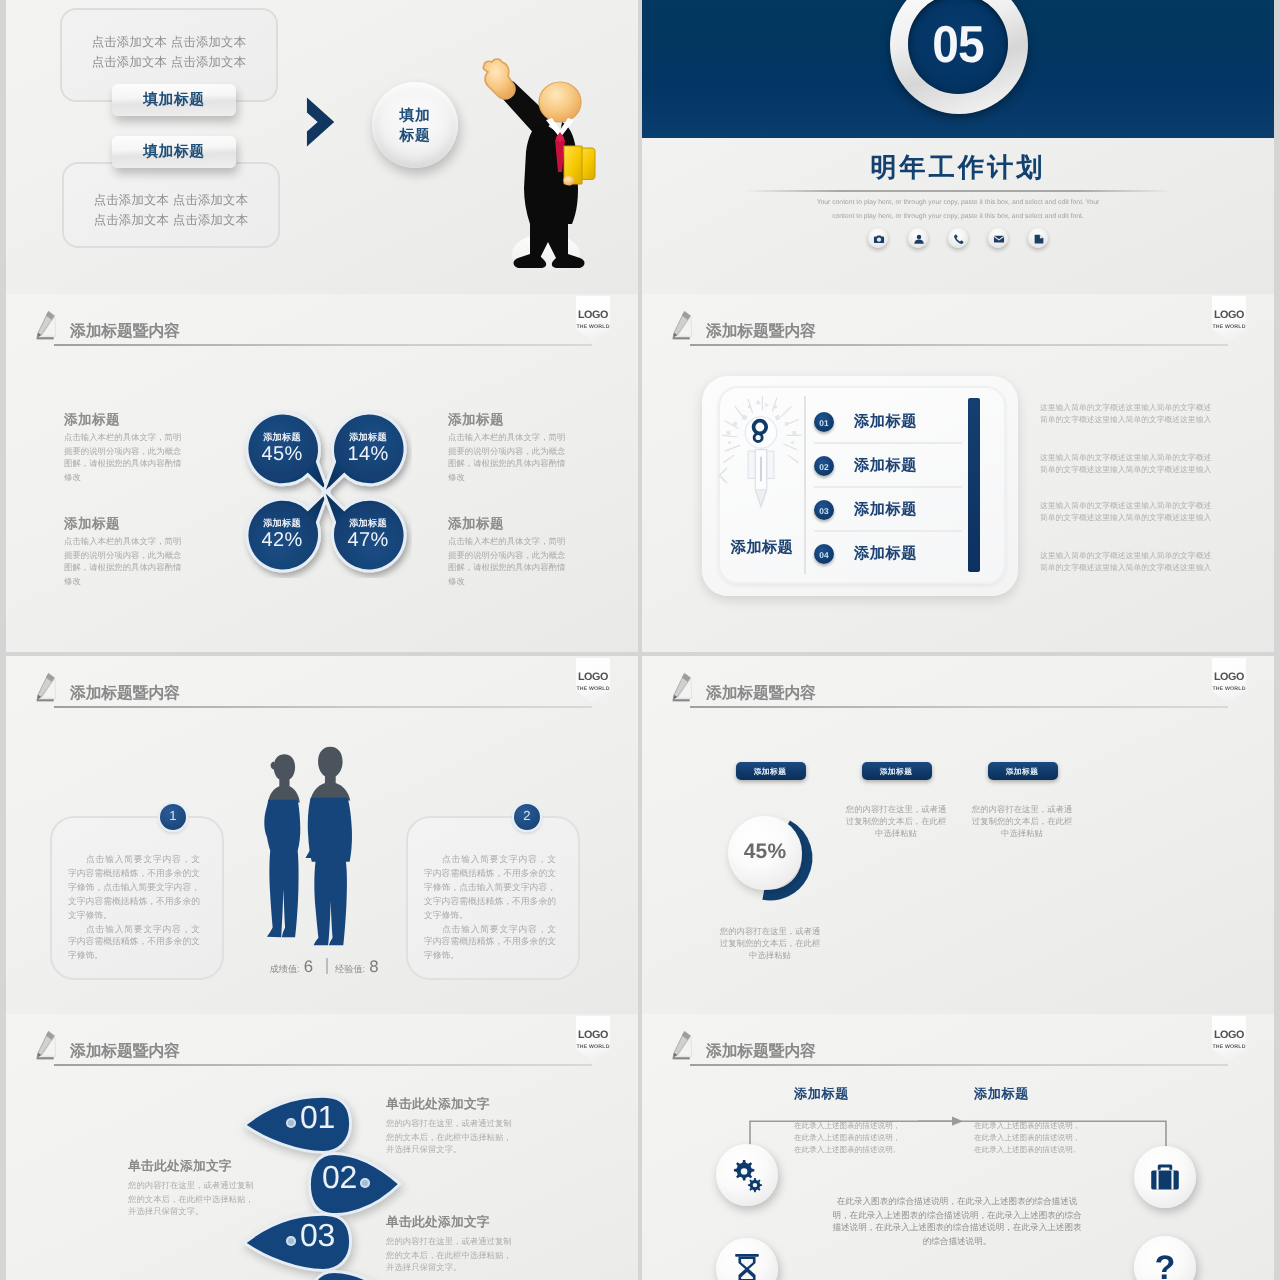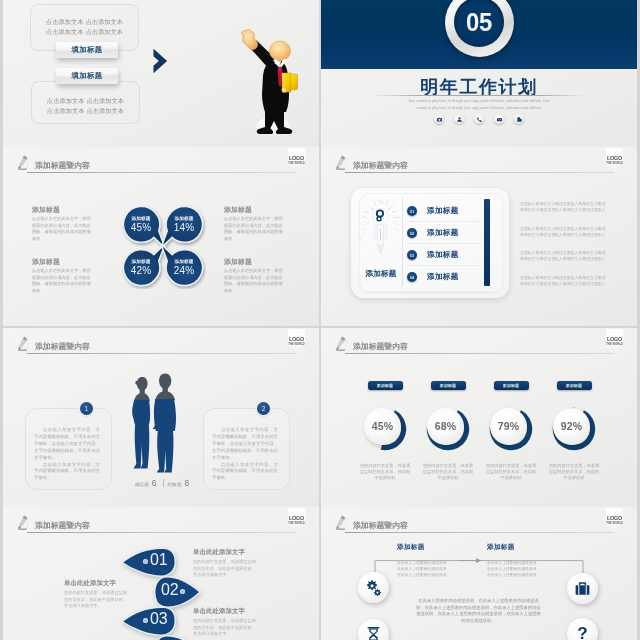--- a/index.html
+++ b/index.html
@@ -63,21 +63,21 @@
       background:linear-gradient(160deg,#ffffff 0%,#f0f0f0 38%,#d6d6d6 62%,#fafafa 100%);
       box-shadow:0 2px 5px rgba(0,0,0,.35);}
   .s2ringInner{position:absolute;left:9px;top:9px;width:50px;height:50px;border-radius:50%;
       background:radial-gradient(circle at 50% 40%,#063b6c 0%,#033565 55%,#022d57 100%);
       display:flex;align-items:center;justify-content:center;
       box-shadow:inset 0 1px 3px rgba(0,0,0,.5);}
   .s2ringInner span{color:#f4f6f9;font-size:26px;font-weight:700;letter-spacing:-.5px;
       font-family:"Liberation Sans",sans-serif;line-height:1;
       transform:scaleX(.92);display:inline-block;}
   .s2title{position:absolute;left:0;top:107px;width:316px;text-align:center;
-      font-size:18px;font-weight:700;color:#12416f;letter-spacing:1.6px;}
+      font-size:13px;font-weight:700;color:#12416f;letter-spacing:1.6px;}
   .s2rule{position:absolute;left:51px;top:127px;width:214px;height:1px;
       background:linear-gradient(to right,rgba(160,160,160,0),#a8a8a8 22%,#a8a8a8 78%,rgba(160,160,160,0));}
   .s2sub{position:absolute;left:86px;top:130px;width:144px;text-align:center;
       font-size:3.4px;line-height:6.5px;color:#a2a2a2;letter-spacing:0px;}
   .s2icons{position:absolute;left:0;top:146px;width:316px;display:flex;justify-content:center;gap:10px;}
   .s2ic{width:10px;height:10px;border-radius:50%;
       background:radial-gradient(circle at 45% 32%,#ffffff 0%,#f2f2f2 45%,#dcdcdc 100%);
       box-shadow:0 1px 2px rgba(0,0,0,.25);display:flex;align-items:center;justify-content:center;}
   .s2ic svg{width:7px;height:7px;}
 
@@ -224,20 +224,26 @@
     </div>
     <div class="s1btn s1btn-a">
       <span>填加标题</span>
     </div>
     <div class="s1btn s1btn-b">
       <span>填加标题</span>
     </div>
     <svg class="s1arrow" viewBox="0 0 17 27">
       <path d="M0.5 0.5 L15 13.5 L0.5 26.5 L0.5 18.5 L6.2 13.5 L0.5 8.5 Z" fill="#11365f"></path>
     </svg>
+    <div class="s1circle">
+      <div class="s1ctext">
+        <div>填加</div>
+        <div>标题</div>
+      </div>
+    </div>
     <svg class="s1man" viewBox="0 0 62 120">
       <defs>
         <radialGradient id="skin" cx="40%" cy="32%" r="70%">
           <stop offset="0%" stop-color="#ffe7bd"></stop>
             <stop offset="55%" stop-color="#f8c983"></stop>
           <stop offset="100%" stop-color="#eaa85a"></stop>
         </radialGradient>
         <linearGradient id="case" x1="0" y1="0" x2="1" y2="1">
           <stop offset="0%" stop-color="#ffe14d"></stop>
             <stop offset="55%" stop-color="#f5c800"></stop>
@@ -391,21 +397,21 @@
     <div class="s3lbl s3lbl-2">
       <div class="s3lt">添加标题</div>
       <div class="s3lv">14%</div>
     </div>
     <div class="s3lbl s3lbl-3">
       <div class="s3lt">添加标题</div>
       <div class="s3lv">42%</div>
     </div>
     <div class="s3lbl s3lbl-4">
       <div class="s3lt">添加标题</div>
-      <div class="s3lv">24%</div>
+      <div class="s3lv">47%</div>
     </div>
   </div>
 
   <div class="slide r1 c1">
     <div class="hdr">
       <svg class="pen" viewBox="0 0 18 20">
         <path d="M8.0 0.6 L12.0 3.6 L3.3 15.8 L0.8 17.4 L1.3 14.4 Z" fill="#d0d0d0" stroke="#a9a9a9" stroke-width=".6"></path>
         <path d="M8.0 0.6 L12.0 3.6 L10.2 6.1 L6.3 3.2 Z" fill="#9e9e9e"></path>
         <path d="M1.3 14.4 L3.3 15.8 L0.8 17.4 Z" fill="#6f6f6f"></path>
         <path d="M12.1 3.8 L12.7 16.6 L3.6 16.6 Z" fill="none" stroke="#e0e0e0" stroke-width=".55"></path>
@@ -584,52 +590,24 @@
           <circle class="arc" cx="22" cy="22" r="18.5" stroke-dasharray="52.30751768227005 63.931410500552296"></circle>
         </svg>
         <div class="s6disc">
           <span>45%</span>
         </div>
       </div>
       <div class="s6cap">您的内容打在这里，或者通过复制您的文本后，在此框中选择粘贴</div>
     </div>
     <div class="s6col" style="left:105px">
       <div class="s6tag">添加标题</div>
-      <div class="s6ring">
-        <svg viewBox="0 0 44 44">
-          <circle class="arc" cx="22" cy="22" r="18.5" stroke-dasharray="79.0424711643192 37.19645701850315"></circle>
-        </svg>
-        <div class="s6disc">
-          <span>68%</span>
-        </div>
-      </div>
       <div class="s6cap">您的内容打在这里，或者通过复制您的文本后，在此框中选择粘贴</div>
     </div>
     <div class="s6col" style="left:168px">
       <div class="s6tag">添加标题</div>
-      <div class="s6ring">
-        <svg viewBox="0 0 44 44">
-          <circle class="arc" cx="22" cy="22" r="18.5" stroke-dasharray="91.82875326442965 24.4101749183927"></circle>
-        </svg>
-        <div class="s6disc">
-          <span>79%</span>
-        </div>
-      </div>
-      <div class="s6cap">您的内容打在这里，或者通过复制您的文本后，在此框中选择粘贴</div>
-    </div>
-    <div class="s6col" style="left:231px">
-      <div class="s6tag">添加标题</div>
-      <div class="s6ring">
-        <svg viewBox="0 0 44 44">
-          <circle class="arc" cx="22" cy="22" r="18.5" stroke-dasharray="106.93981392819656 9.299114254625792"></circle>
-        </svg>
-        <div class="s6disc">
-          <span>92%</span>
-        </div>
-      </div>
       <div class="s6cap">您的内容打在这里，或者通过复制您的文本后，在此框中选择粘贴</div>
     </div>
   </div>
 
   <div class="slide r3 c0">
     <div class="hdr">
       <svg class="pen" viewBox="0 0 18 20">
         <path d="M8.0 0.6 L12.0 3.6 L3.3 15.8 L0.8 17.4 L1.3 14.4 Z" fill="#d0d0d0" stroke="#a9a9a9" stroke-width=".6"></path>
         <path d="M8.0 0.6 L12.0 3.6 L10.2 6.1 L6.3 3.2 Z" fill="#9e9e9e"></path>
         <path d="M1.3 14.4 L3.3 15.8 L0.8 17.4 Z" fill="#6f6f6f"></path>

